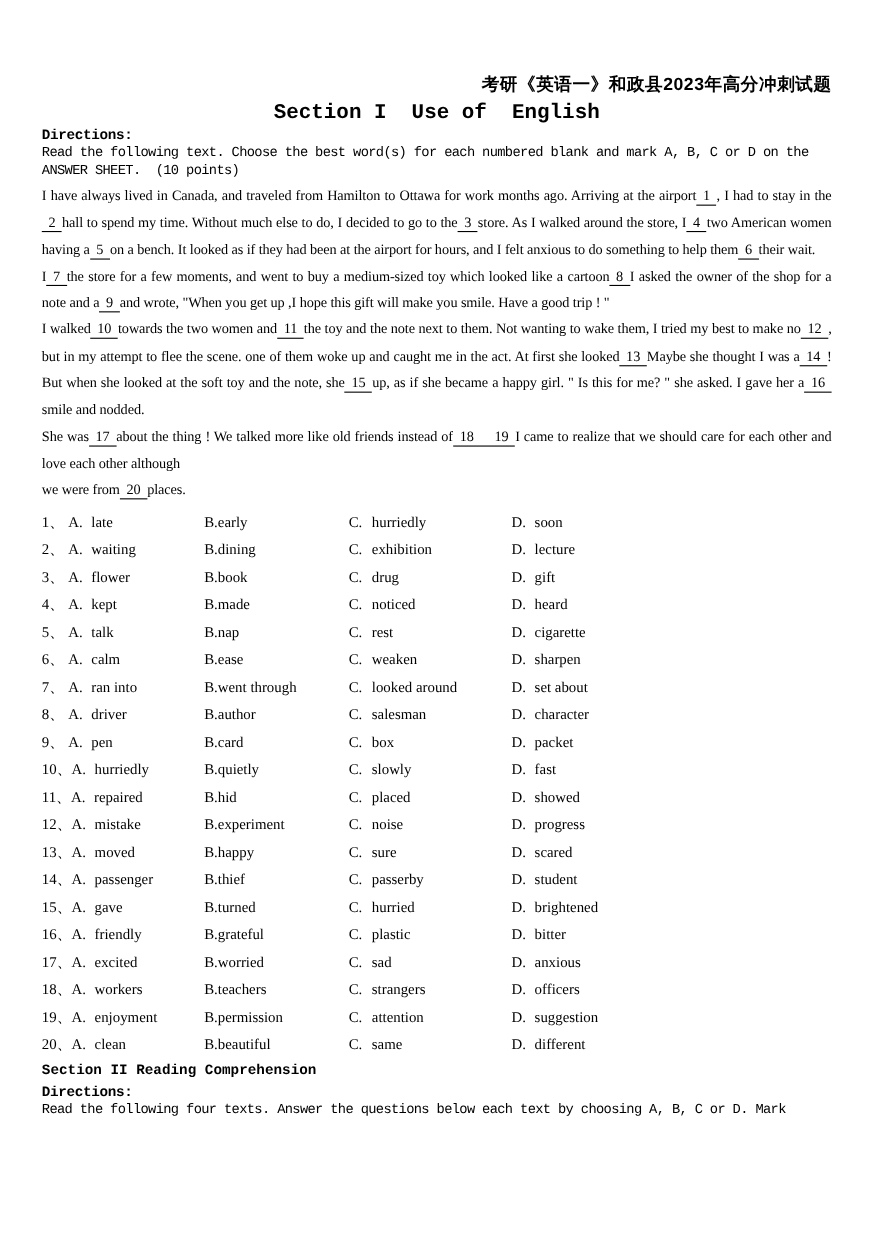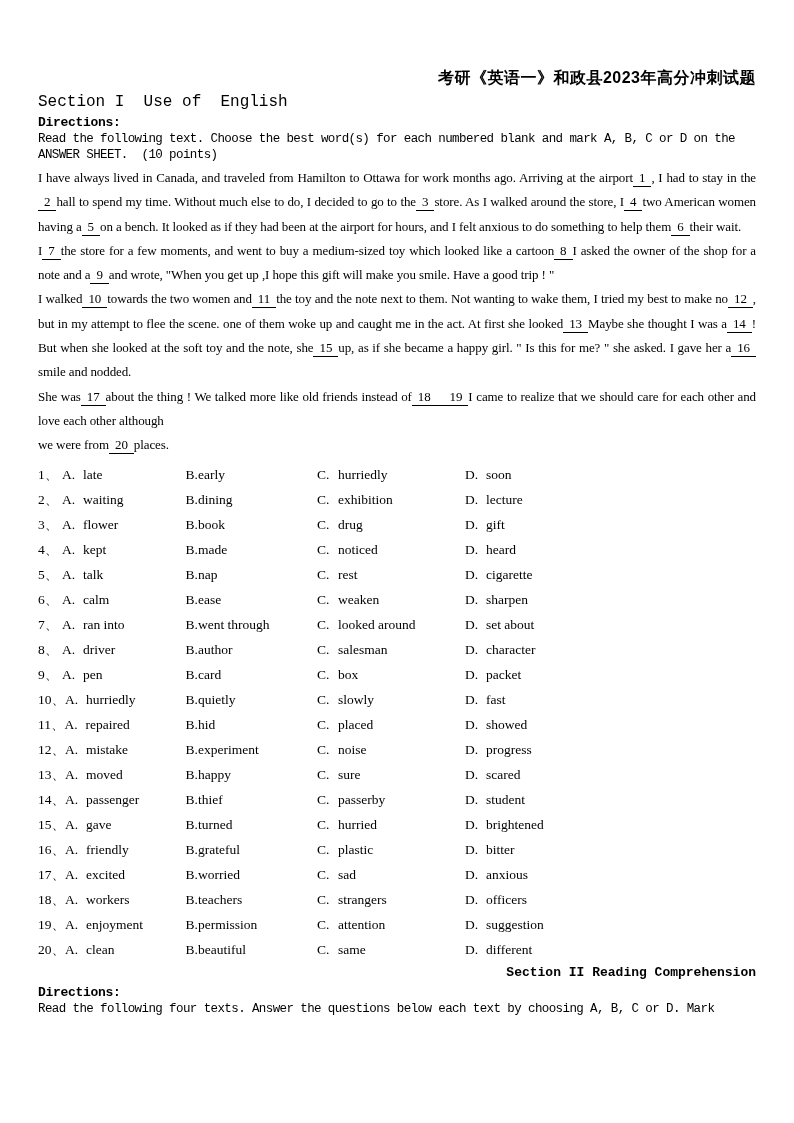--- a/index.html
+++ b/index.html
@@ -21,22 +21,23 @@
     text-align: right;
     font-family: "Liberation Sans", "DejaVu Sans", sans-serif;
     font-weight: 700;
     font-size: 16px;
     line-height: 23px;
     letter-spacing: 0.5px;
   }
   .mono { font-family: "Liberation Mono", "DejaVu Sans Mono", monospace; }
   .sec-heading {
     margin-top: 5px;
-    font-weight: 400;
-    font-size: 16px;
+    text-align: center;
+    font-weight: 700;
+    font-size: 19px;
     line-height: 17px;
     white-space: pre;
   }
   .dir-label {
     margin-top: 4px;
     font-weight: 700;
     font-size: 13px;
     line-height: 16px;
     letter-spacing: -0.3px;
   }
@@ -72,21 +73,21 @@
   }
   .q-num { display: inline-block; min-width: 24px; }
   .opt { white-space: nowrap; }
   .opt .letter { display: inline-block; min-width: 21px; }
   .opt-0 { display: inline-block; }
   .opt-1 { position: absolute; left: 139px; top: 0; text-align: right; }
   .opt-2 { position: absolute; left: 279px; top: 0; }
   .opt-3 { position: absolute; left: 427px; top: 0; }
   .sec2-heading {
     margin-top: 3px;
-    text-align: right;
+    text-align: left;
     font-weight: 700;
     font-size: 13px;
     line-height: 16px;
   }
   .part-label {
     font-weight: 700;
     font-size: 13px;
     line-height: 16px;
     letter-spacing: -0.3px;
   }

